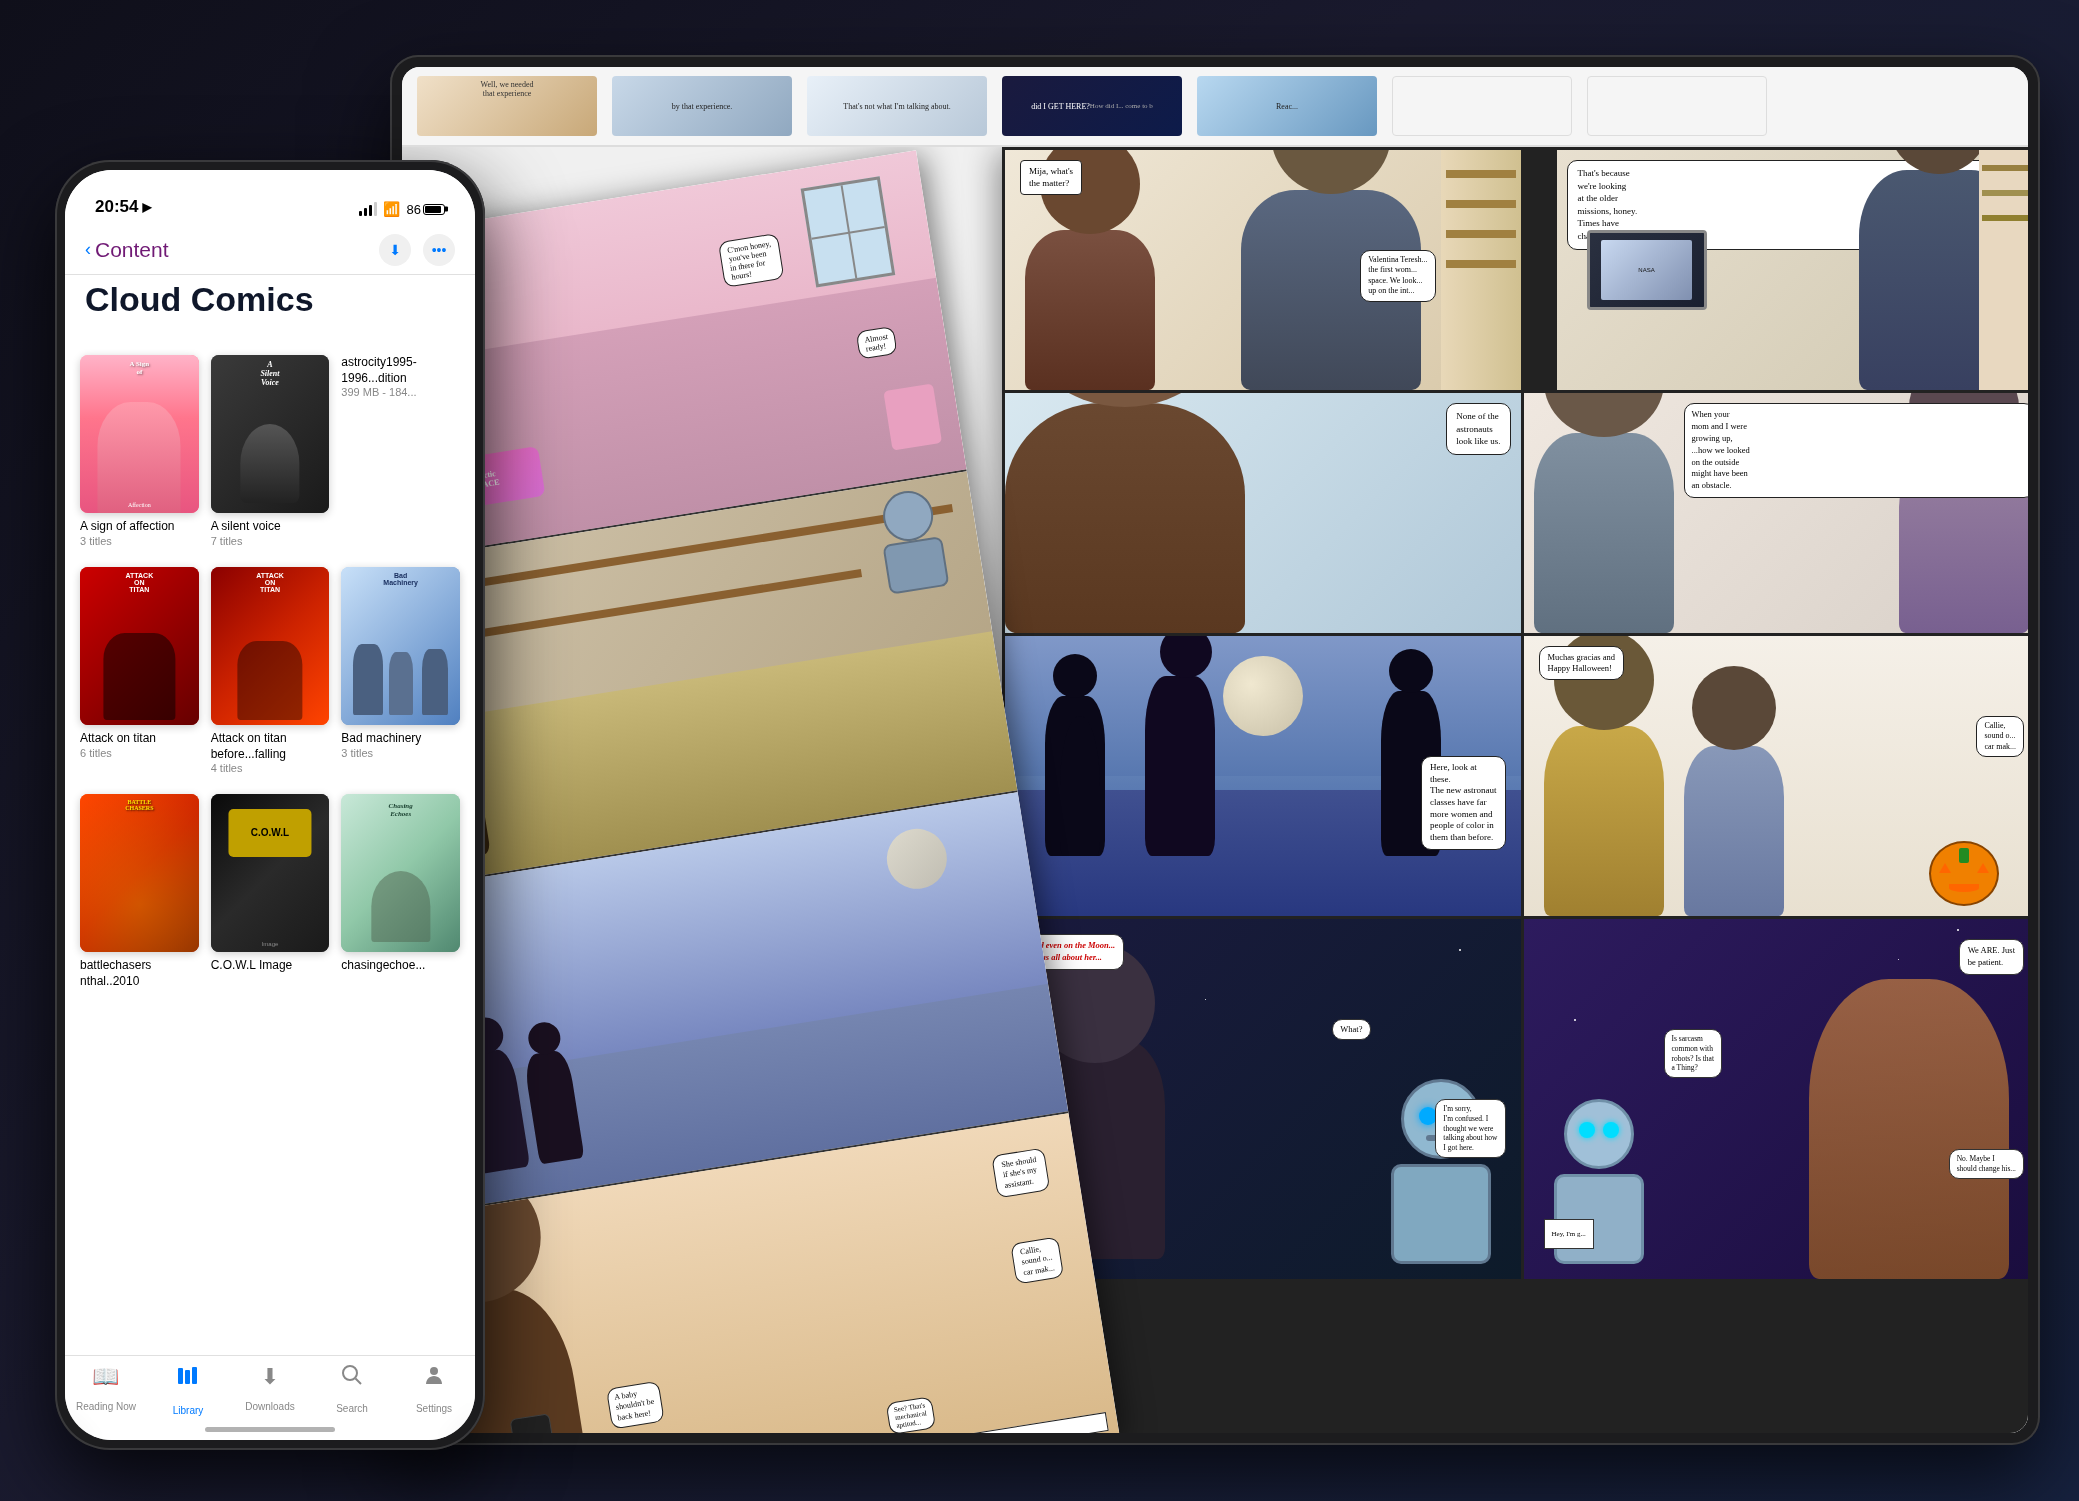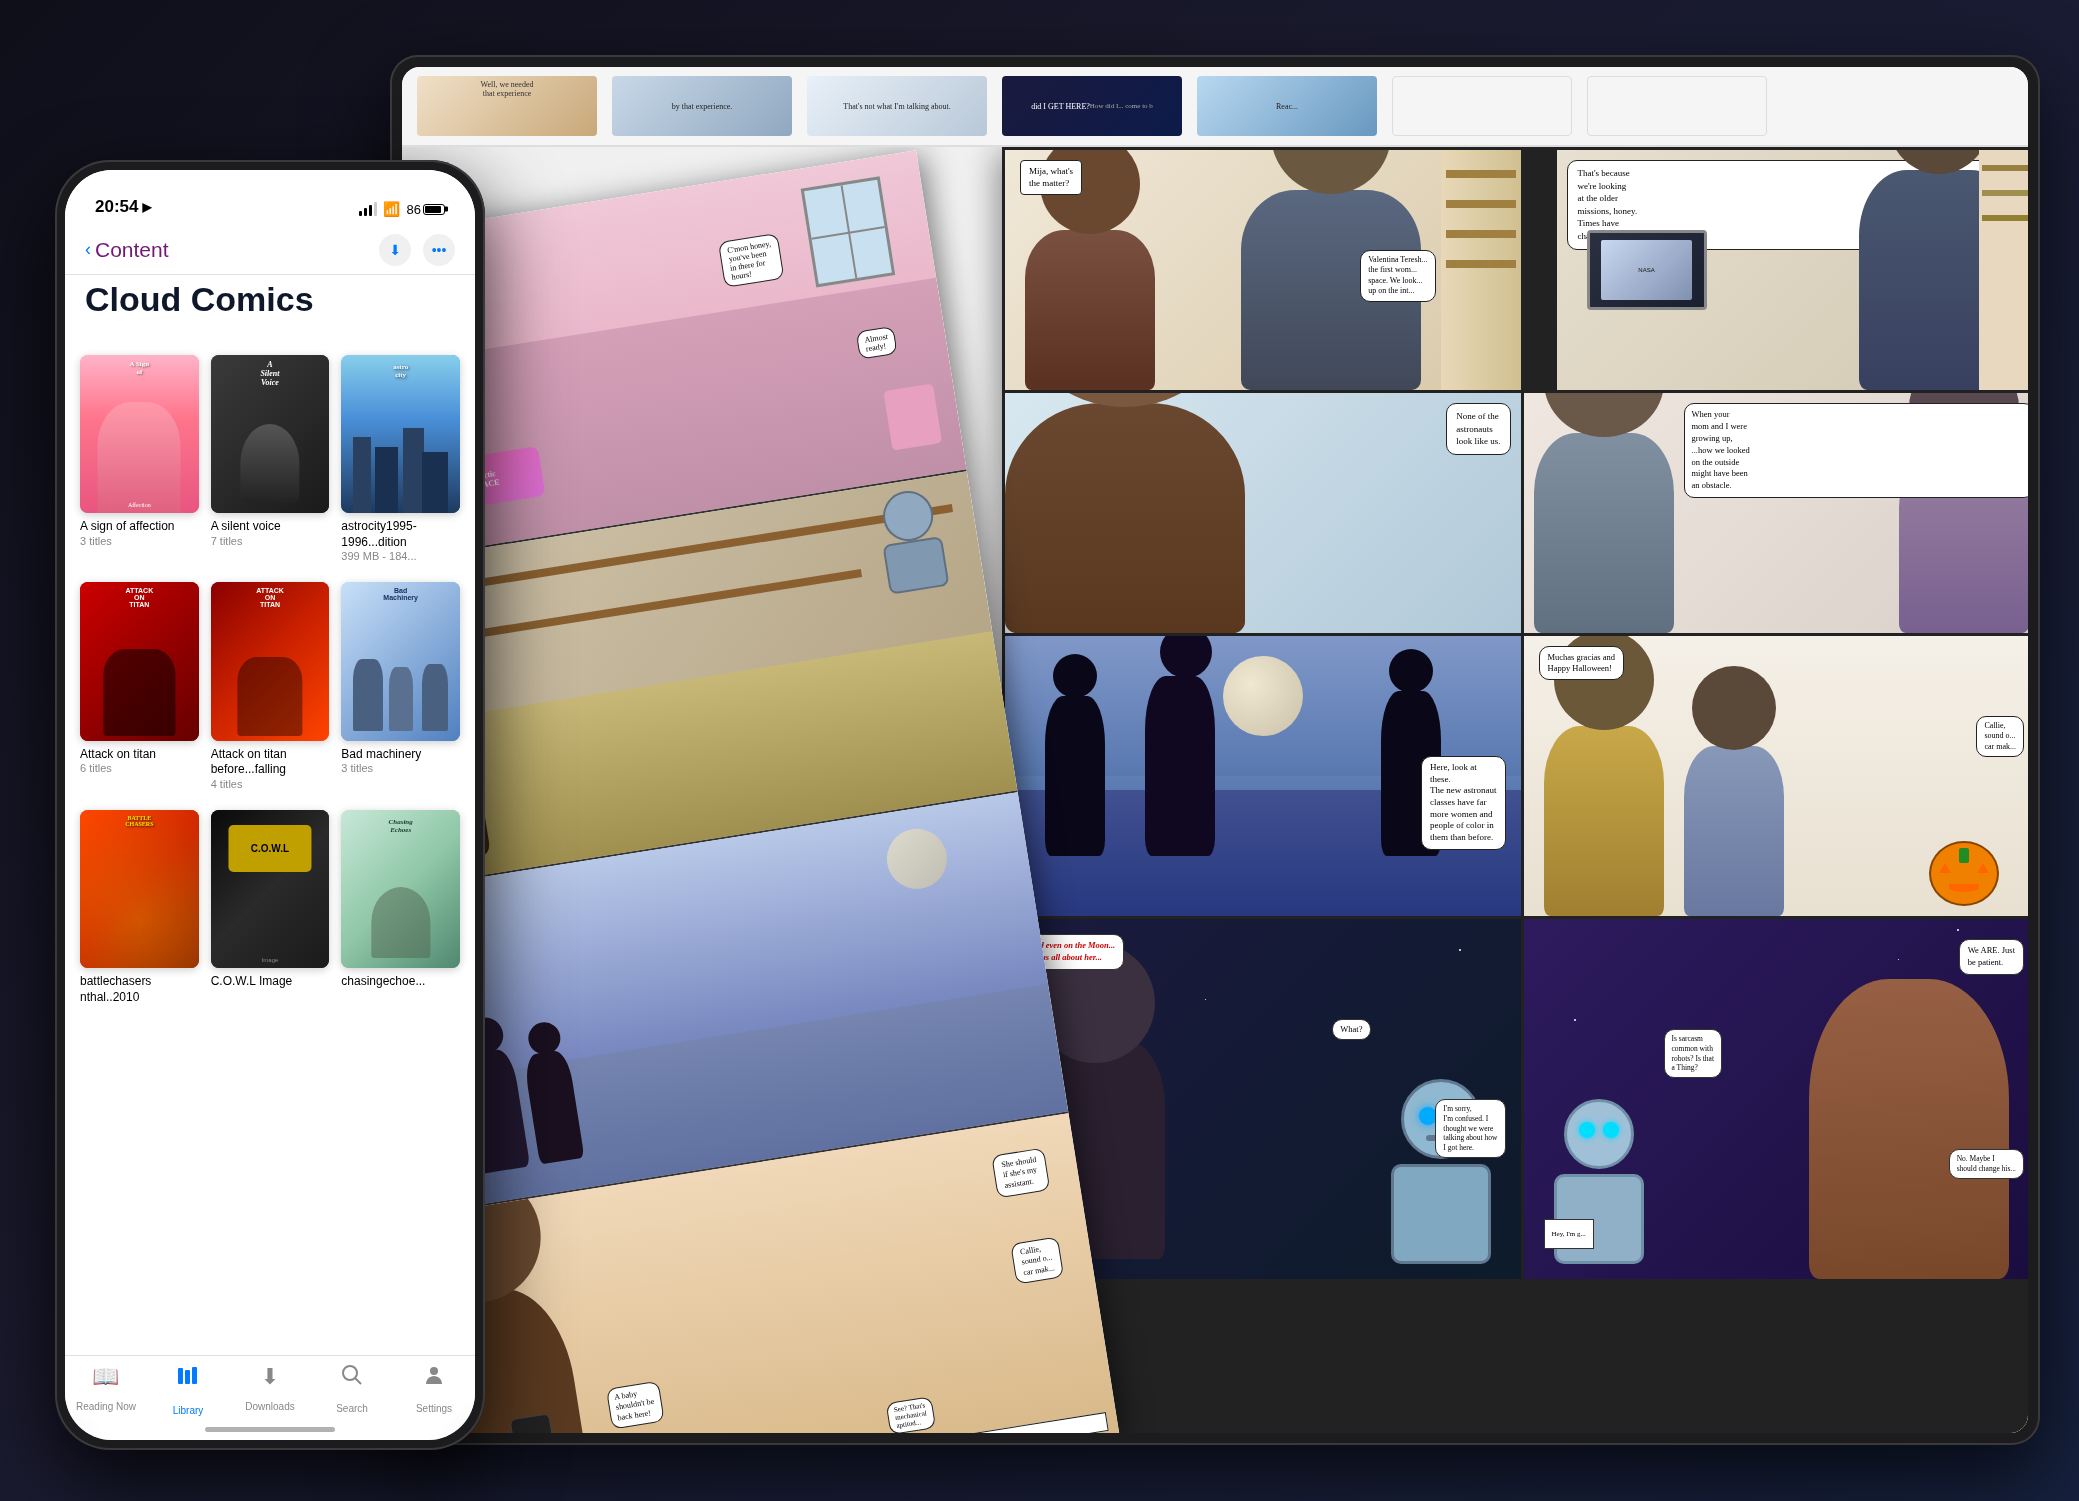--- a/index.html
+++ b/index.html
@@ -682,33 +682,20 @@
               <div style="position:absolute;inset:0;background:linear-gradient(135deg,#3a3a3a 0%,#1a1a1a 100%);"></div>
               <div style="position:absolute;top:5px;left:0;right:0;text-align:center;font-size:8px;font-weight:900;color:white;font-family:serif;font-style:italic;">A<br>Silent<br>Voice</div>
               <div style="position:absolute;bottom:10px;left:50%;transform:translateX(-50%);width:50%;height:50%;background:linear-gradient(180deg,#555,#222);border-radius:50% 50% 10% 10%;"></div>
             </div>
           </div>
           <div class="comic-title">A silent voice</div>
           <div class="comic-subtitle">7 titles</div>
         </div>
 
         <div class="comic-item">
-          <div class="comic-cover cover-city">
-            <div class="cover-art">
-              <div style="position:absolute;inset:0;background:linear-gradient(180deg,#87ceeb 0%,#4a90d9 40%,#1e3a5f 100%);"></div>
-
-              <div style="position:absolute;bottom:0;left:0;right:0;height:60%;">
-                <div style="position:absolute;bottom:0;left:10%;width:15%;height:80%;background:#2a4060;"></div>
-                <div style="position:absolute;bottom:0;left:28%;width:20%;height:70%;background:#1a3050;"></div>
-                <div style="position:absolute;bottom:0;left:52%;width:18%;height:90%;background:#2a4060;"></div>
-                <div style="position:absolute;bottom:0;right:10%;width:22%;height:65%;background:#1a3050;"></div>
-              </div>
-              <div style="position:absolute;top:8px;left:0;right:0;text-align:center;font-size:7px;font-weight:900;color:white;font-family:serif;text-shadow:1px 1px 3px rgba(0,0,0,0.8);">astro<br>city</div>
-            </div>
-          </div>
           <div class="comic-title">astrocity1995-1996...dition</div>
           <div class="comic-subtitle">399 MB - 184...</div>
         </div>
 
       </div>
 
       <div class="grid-row">
 
         <div class="comic-item">
           <div class="comic-cover" style="background:linear-gradient(135deg,#cc0000,#880000);">

